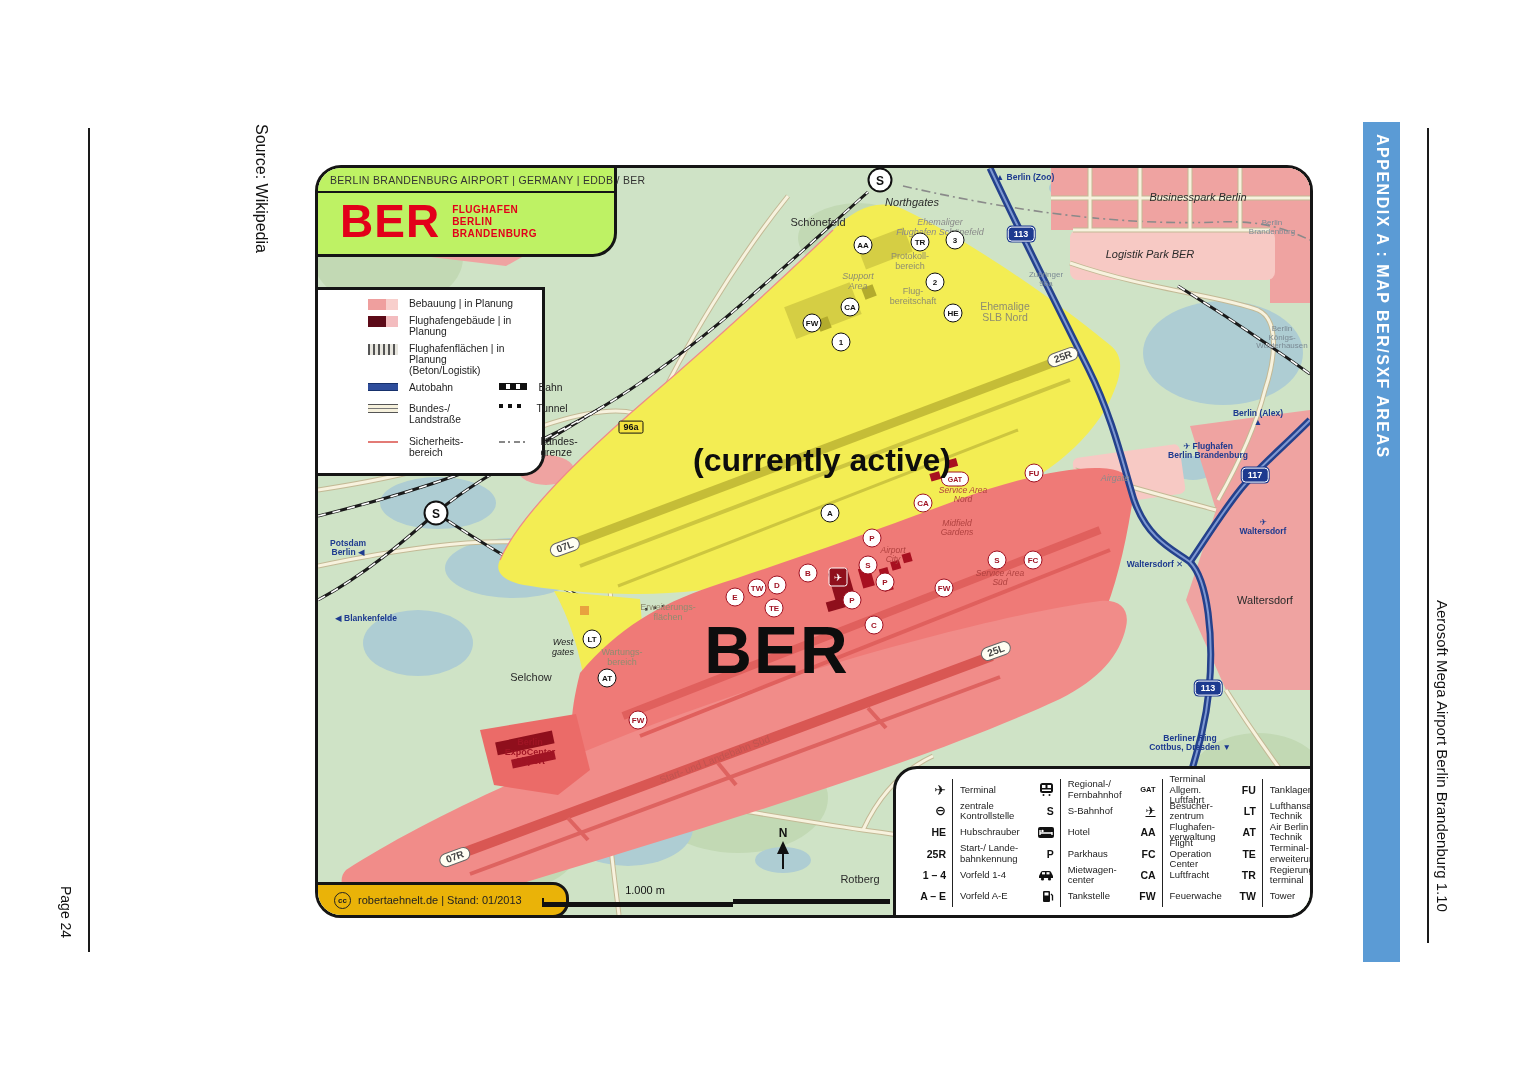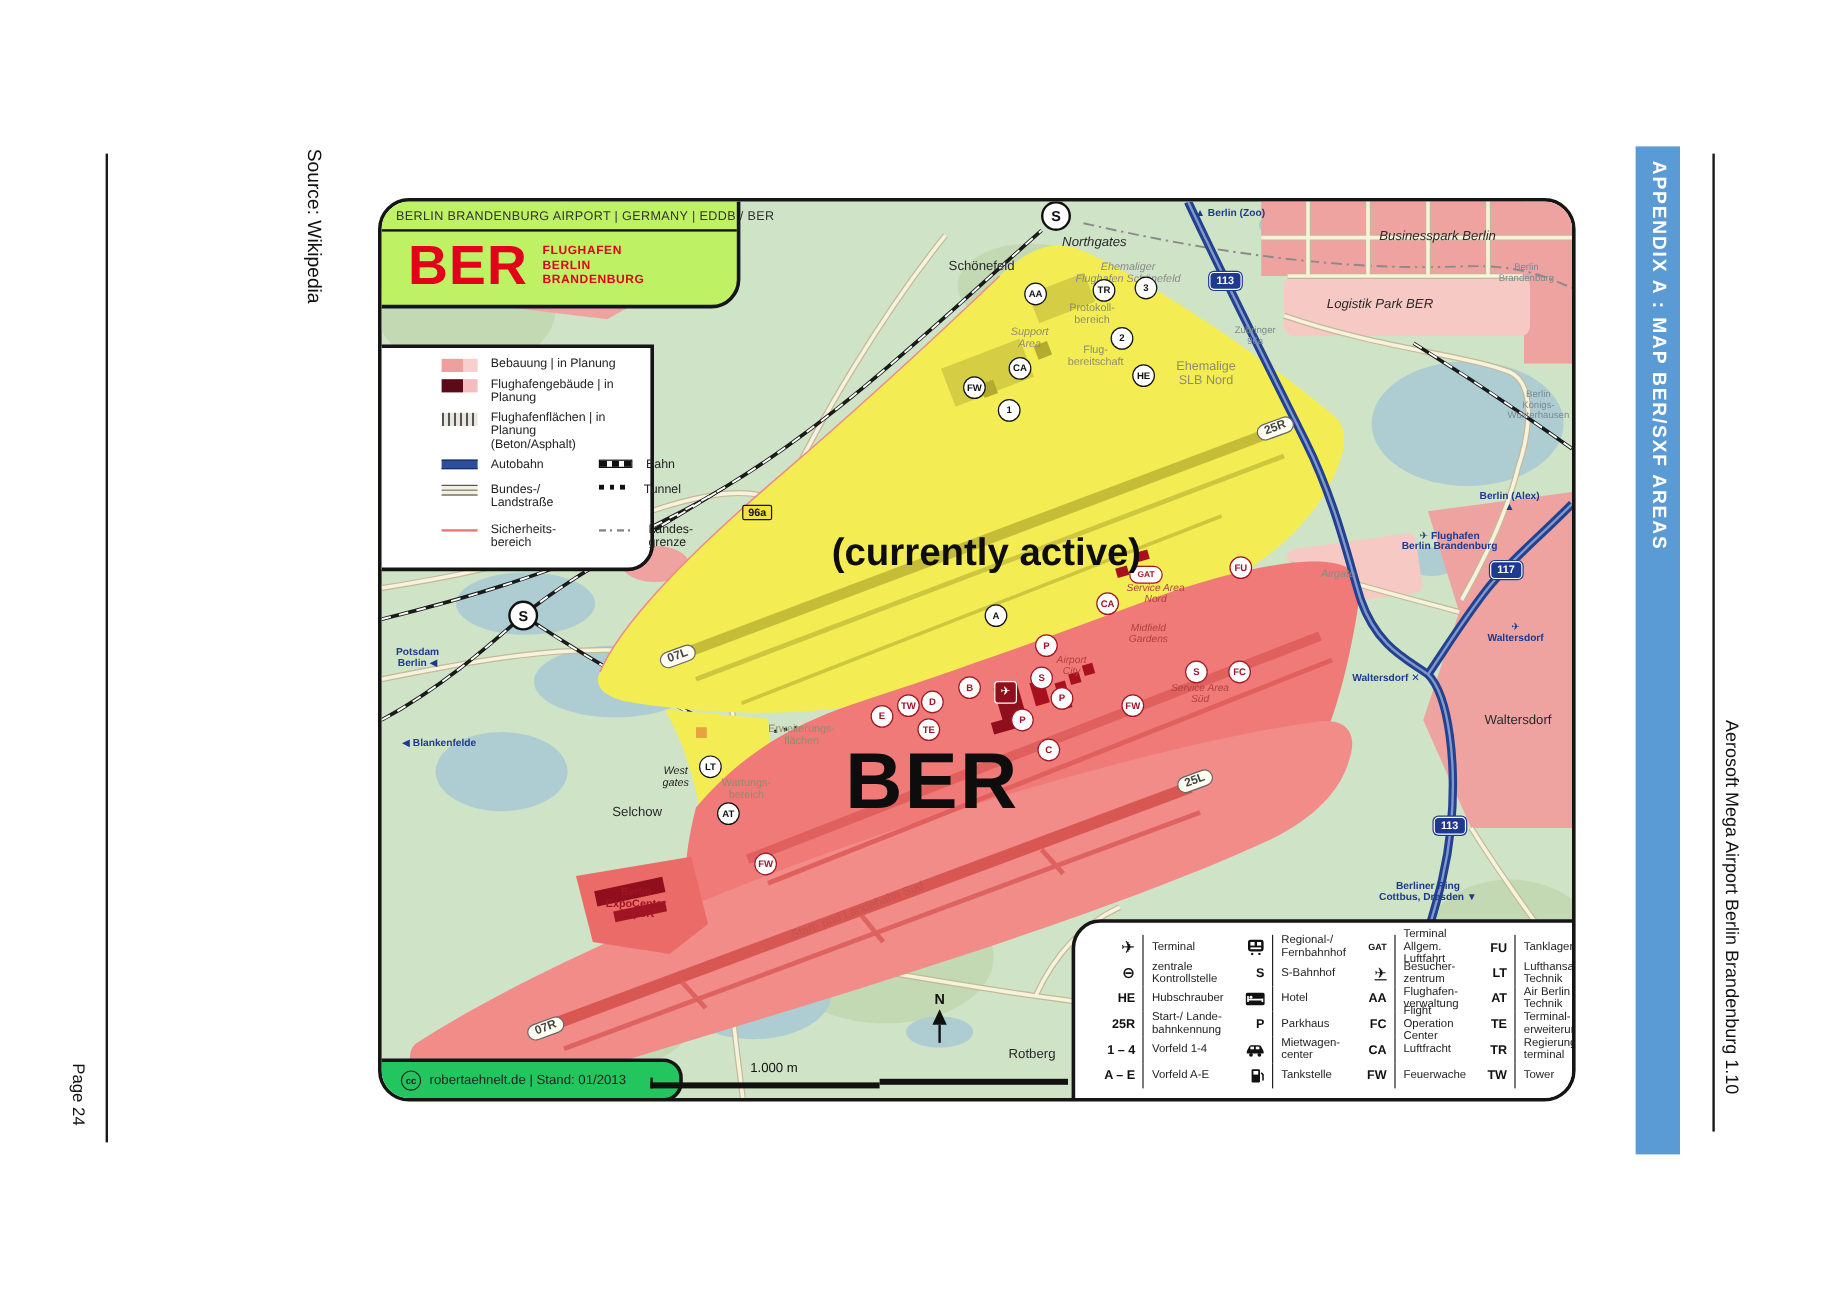--- a/index.html
+++ b/index.html
@@ -72,21 +72,21 @@
   .sw-gebaeude{background:linear-gradient(90deg,#5c0a18 0 60%,#f3bcbf 60% 100%);}
   .sw-flaechen{background:repeating-linear-gradient(90deg,#555 0 2px,#e8e6df 2px 5px);}
   .sw-autobahn{height:6px;background:#2e4d9b;border-top:1px solid #16306b;border-bottom:1px solid #16306b;}
   .sw-bahn{height:5px;width:26px;flex-basis:26px;background:repeating-linear-gradient(90deg,#111 0 6px,#fff 6px 10px);border:1px solid #111;}
   .sw-landstrasse{height:7px;background:#f6f1dd;border-top:1.5px solid #555;border-bottom:1.5px solid #555;}
   .sw-landstrasse::after{content:"";position:absolute;left:0;right:0;top:3px;height:1px;background:#777;}
   .sw-tunnel{height:4px;width:26px;flex-basis:26px;background:repeating-linear-gradient(90deg,#111 0 4px,transparent 4px 9px);}
   .sw-sicherheit{height:2px;background:#e37b76;margin-top:5px;}
   .sw-grenze{height:2px;margin-top:5px;background:repeating-linear-gradient(90deg,#888 0 6px,transparent 6px 9px,#888 9px 11px,transparent 11px 15px);}
 
-  .attr-box{position:absolute;left:-3px;bottom:-3px;height:36px;width:254px;background:#22c55e;
+  .attr-box{position:absolute;left:-3px;bottom:-3px;height:36px;width:254px;background:#eab308;
             border:3px solid #151515;border-radius:0 16px 16px 22px;display:flex;align-items:center;
             gap:7px;padding:0 10px 0 16px;box-sizing:border-box;font-size:11px;color:#222;}
   .cc{width:15px;height:15px;border:1.3px solid #222;border-radius:50%;font-size:8px;font-weight:bold;
       display:flex;align-items:center;justify-content:center;flex:0 0 15px;}
 
   .scalebar{position:absolute;left:224px;bottom:8px;width:348px;}
   .scale-label{font-size:11px;color:#111;margin:0 0 2px 48px;width:110px;text-align:center;}
   .scale-line{position:relative;height:9px;}
   .scale-line::before{content:"";position:absolute;left:0;bottom:0;width:2px;height:9px;background:#111;}
   .sA{position:absolute;left:0;bottom:0;width:55%;height:5px;background:#111;}
@@ -389,21 +389,21 @@
           <span class="sw sw-bebauung"></span>
           <span class="lg-label">Bebauung | in Planung</span>
         </div>
         <div class="lg-row">
           <span class="sw sw-gebaeude"></span>
           <span class="lg-label">Flughafengebäude | in Planung</span>
         </div>
         <div class="lg-row">
           <span class="sw sw-flaechen"></span>
           <span class="lg-label">Flughafenflächen | in Planung
-(Beton/Asphalt)</span>
+(Beton/Logistik)</span>
         </div>
         <div class="lg-grid">
           <div class="lg-row">
             <span class="sw sw-autobahn"></span>
             <span class="lg-label">Autobahn</span>
           </div>
           <div class="lg-row">
             <span class="sw sw-bahn"></span>
             <span class="lg-label">Bahn</span>
           </div>

